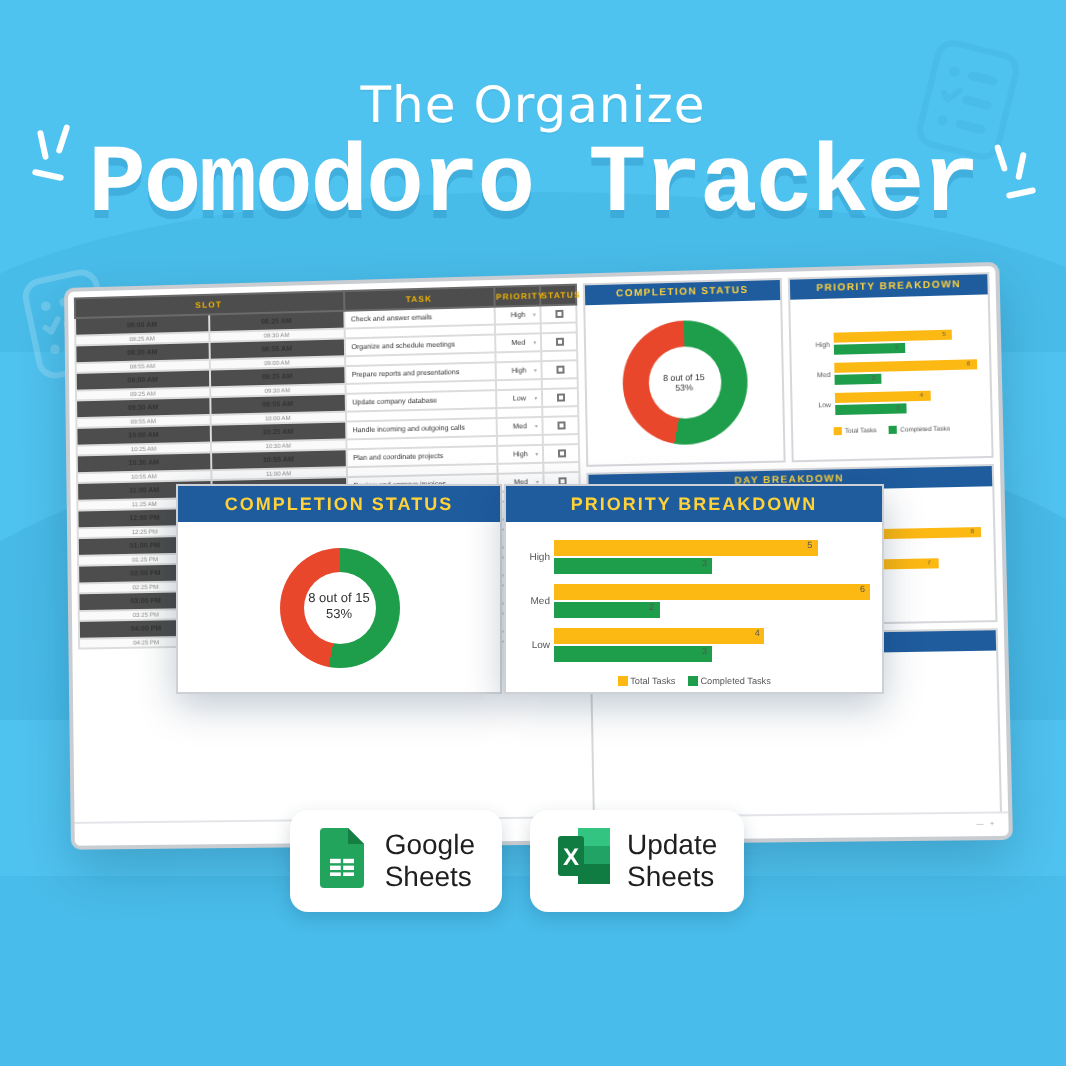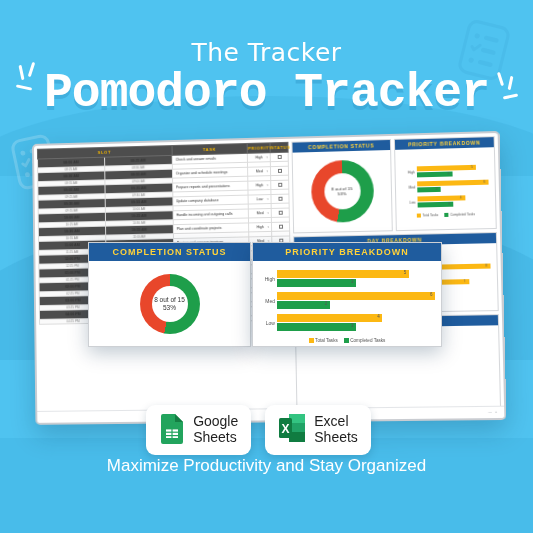--- a/index.html
+++ b/index.html
@@ -211,21 +211,21 @@
   <i style="width:3px;height:15px;left:14px;top:0;transform:rotate(18deg);"></i>
   <i style="width:3px;height:15px;left:4px;top:3px;transform:rotate(-12deg);"></i>
   <i style="width:16px;height:3px;left:0px;top:24px;transform:rotate(12deg);"></i>
 </div>
 <div class="spark" style="left:488px; top:72px; width:32px; height:34px;">
   <i style="width:3px;height:14px;left:11px;top:0;transform:rotate(-18deg);"></i>
   <i style="width:3px;height:14px;left:21px;top:4px;transform:rotate(12deg);"></i>
   <i style="width:15px;height:3px;left:15px;top:23px;transform:rotate(-12deg);"></i>
 </div>
 
-<div class="subtitle">The Tracker</div>
+<div class="subtitle">The Organize</div>
 <div class="maintitle">Pomodoro Tracker</div>
 
 <div class="window">
   <div class="win-inner">
 
     <div class="sheet-left">
       <table class="grid">
         <colgroup>
             <col style="width:27%">
             <col style="width:27%">
@@ -618,20 +618,19 @@
       <svg width="28" height="32" viewBox="0 0 28 32">
         <rect x="11" y="2" width="16" height="28" rx="1.6" fill="#21A366"></rect>
         <rect x="11" y="2" width="16" height="9" fill="#33C481"></rect>
         <rect x="11" y="11" width="16" height="9" fill="#21A366"></rect>
         <rect x="11" y="20" width="16" height="10" fill="#107C41"></rect>
         <rect x="1" y="6" width="13" height="20" rx="1.6" fill="#107C41"></rect>
         <text x="7.5" y="20.5" font-family="Liberation Sans, sans-serif" font-size="12" font-weight="bold" fill="#ffffff" text-anchor="middle">X</text>
       </svg>
     </span>
     <span class="txt">
-      <span>Excel</span><br><span>Sheets</span>
+      <span>Update</span><br><span>Sheets</span>
     </span>
   </div>
 </div>
 
 <div class="footer">
-  <div>Maximize Productivity and Stay Organized</div>
 </div>
 
 </body></html>

